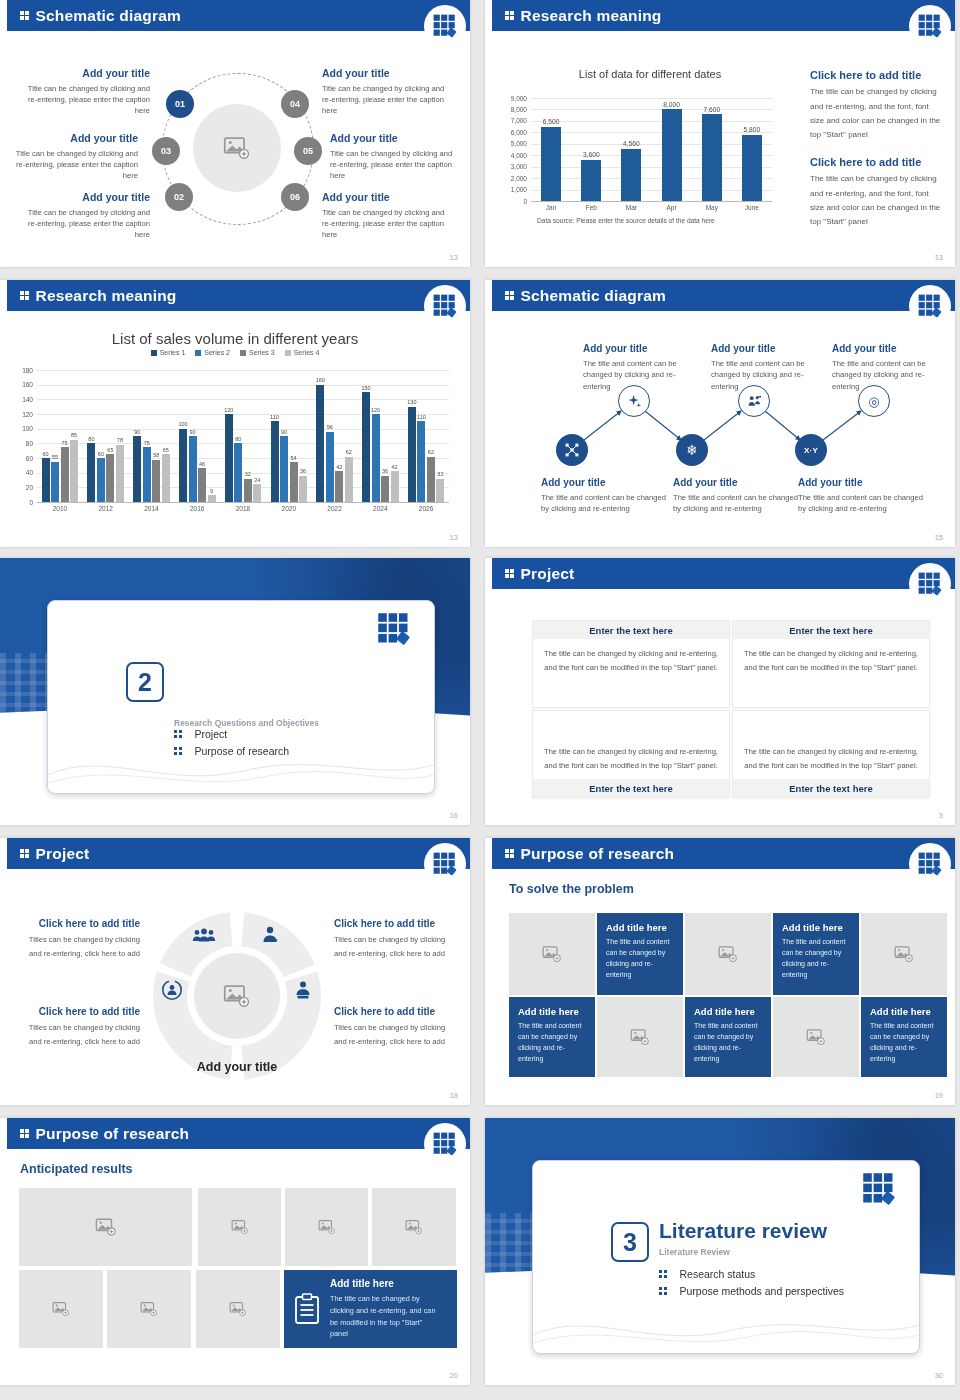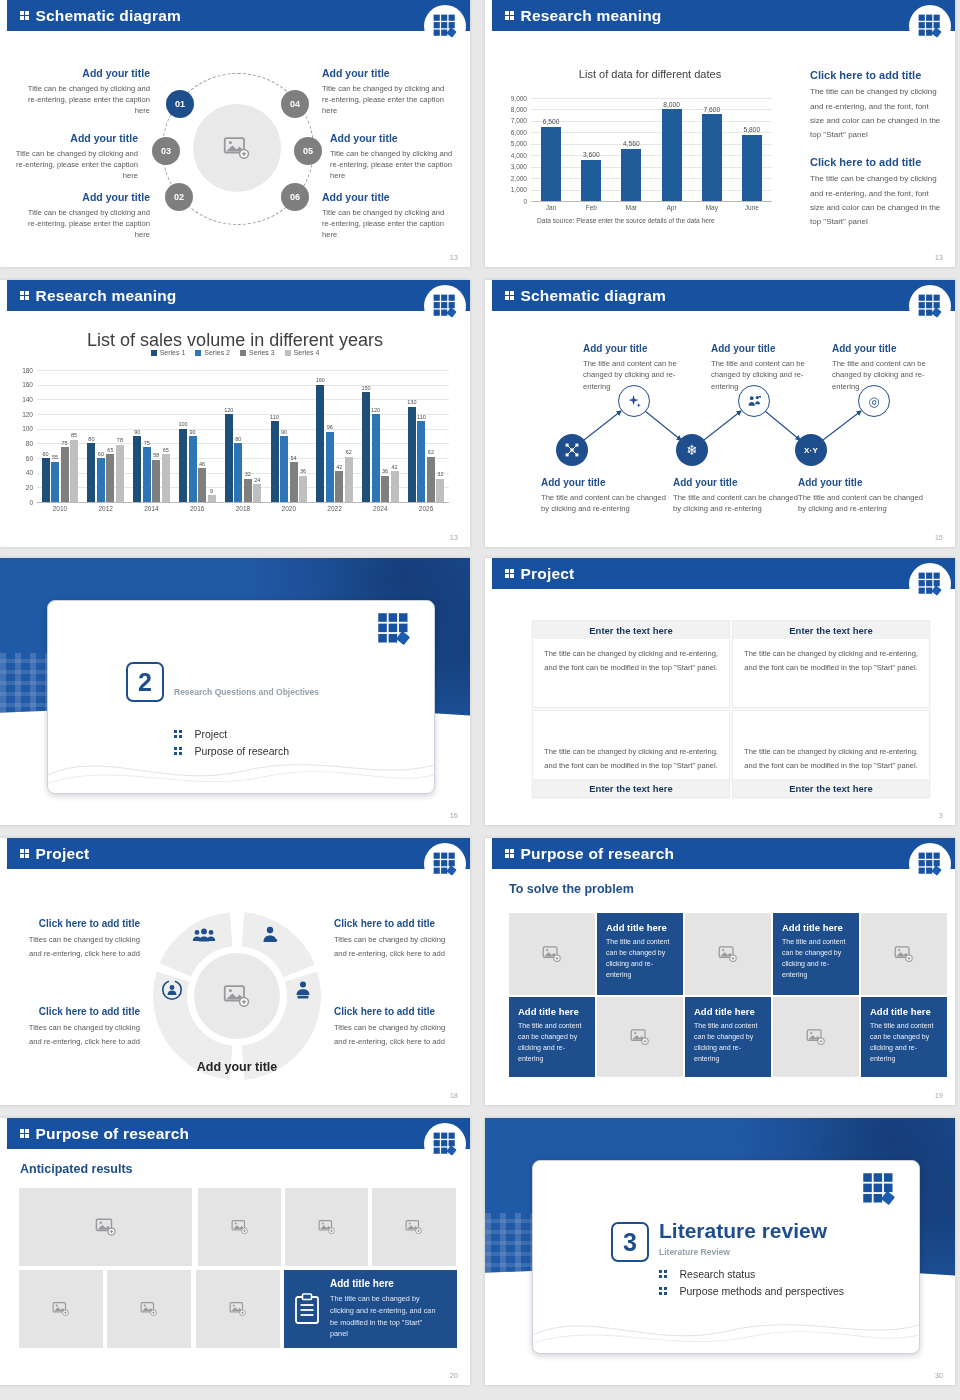--- a/index.html
+++ b/index.html
@@ -269,21 +269,21 @@
               <rect x="11.2" y="11.2" width="7.6" height="7.6"></rect>
               <rect x="20.4" y="11.2" width="7.6" height="7.6"></rect>
               <rect x="2" y="20.4" width="7.6" height="7.6"></rect>
               <rect x="11.2" y="20.4" width="7.6" height="7.6"></rect>
               <rect x="19.5" y="19.5" width="9" height="9" rx="1" transform="rotate(38 24 24)" fill="#1c5cae"></rect>
             </g>
           </svg>
         </span>
       </div>
 
-    <div class="ch-title" style="left:0;top:50px;width:470px;font-size:18px">List of sales volume in different years</div>
+    <div class="ch-title" style="left:0;top:50px;width:470px;font-size:15px">List of sales volume in different years</div>
     <div class="lg" id="lg14" style="left:0;right:0;top:69px">
         <span><i style="background:#1f4e79"></i>Series 1</span>
         <span><i style="background:#2e75b6"></i>Series 2</span>
         <span><i style="background:#7f7f7f"></i>Series 3</span>
         <span><i style="background:#bfbfbf"></i>Series 4</span>
       </div>
     <div class="chart" id="c14" style="left:37px;top:90px;width:412px;height:132px">
         <div class="gl gl0" style="top:132.0px"></div>
         <div class="yt" style="top:128.5px">0</div>
         <div class="gl" style="top:117.3px"></div>
@@ -525,21 +525,21 @@
               <rect x="20.4" y="11.2" width="7.6" height="7.6"></rect>
               <rect x="2" y="20.4" width="7.6" height="7.6"></rect>
               <rect x="11.2" y="20.4" width="7.6" height="7.6"></rect>
               <rect x="19.5" y="19.5" width="9" height="9" rx="1" transform="rotate(38 24 24)" fill="#1c5cae"></rect>
             </g>
           </svg>
         </span>
       <div class="numbox">
           <span>2</span>
         </div>
-      <div class="div-sub" style="top:86px">Research Questions and Objectives</div>
+      <div class="div-sub" style="top:117px">Research Questions and Objectives</div>
       <div class="blt" style="top:127px">
           <span class="sq blue">
             <i></i>
             <i></i>
             <i></i>
             <i></i>
           </span>
           <span>Project</span>
         </div>
       <div class="blt" style="top:144px">

